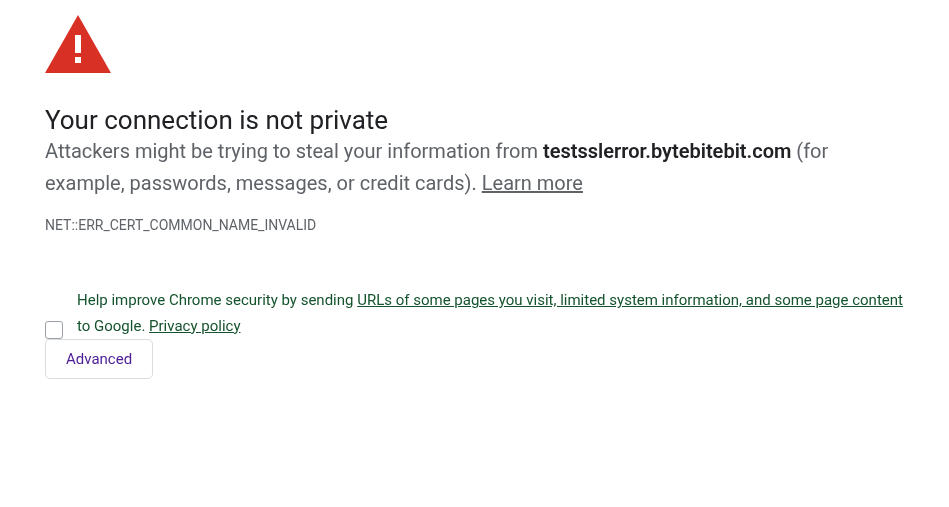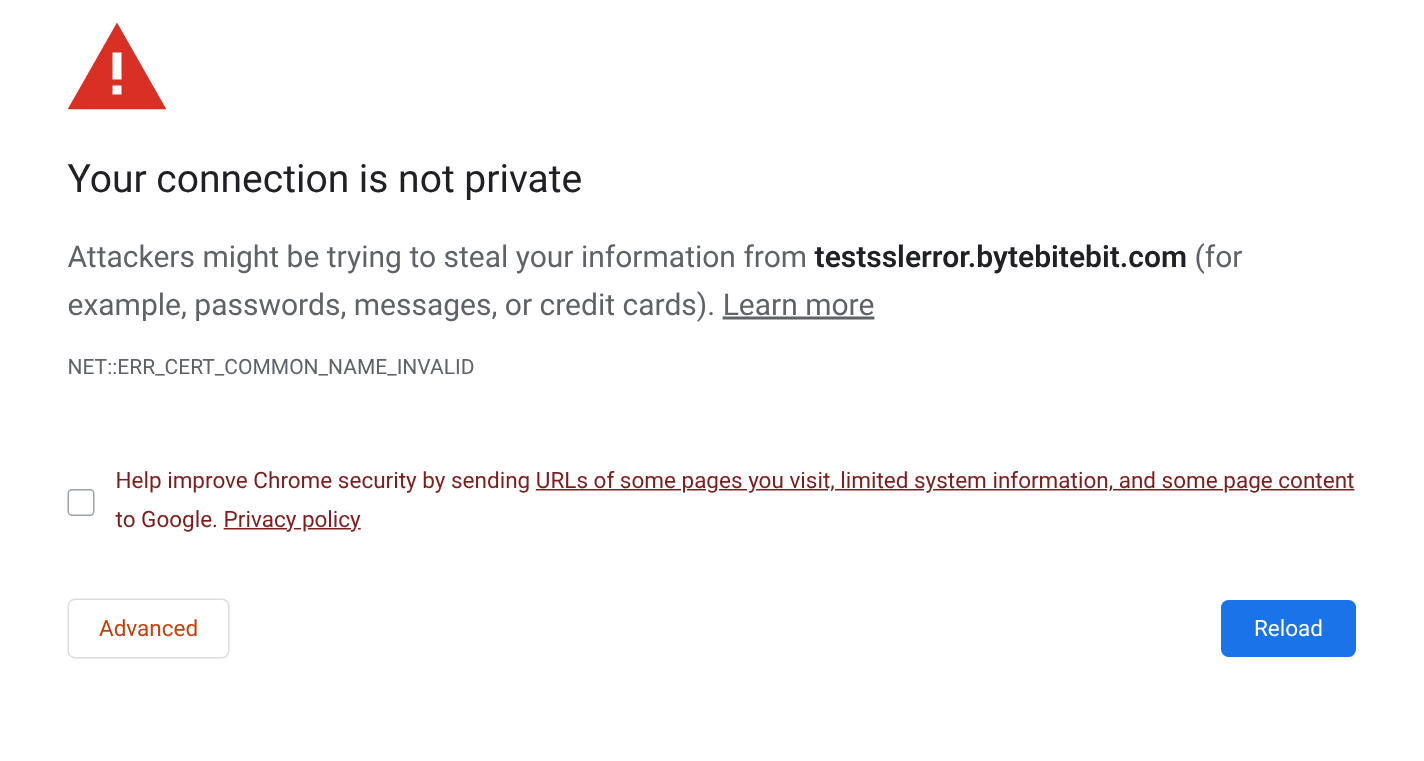--- a/index.html
+++ b/index.html
@@ -16,21 +16,20 @@
       padding: 15px 45px 20px 45px;
       position: relative;
     }
     .warning-icon {
       margin-bottom: 28px;
     }
     .title {
       font-size: 26px;
       font-weight: 400;
       color: #202124;
-      margin-bottom: 20px;
     }
     .description {
       font-size: 20px;
       line-height: 1.6;
       color: #5f6368;
       margin-bottom: 18px;
     }
     .description strong {
       color: #202124;
       font-weight: 600;
@@ -40,26 +39,25 @@
       text-decoration: underline;
       cursor: pointer;
     }
     .error-code {
       font-size: 14px;
       color: #5f6368;
       margin-bottom: 55px;
     }
     .checkbox-row {
       display: flex;
-      align-items: center;
+      align-items: flex-end;
       gap: 14px;
       font-size: 15px;
-      color: #7f1d1d;
+      color: #14532d;
       line-height: 1.7;
-      margin-bottom: 40px;
     }
     .checkbox {
       width: 18px;
       height: 18px;
       border: 1.5px solid #9aa0a6;
       border-radius: 3px;
       background: #fff;
       flex-shrink: 0;
       margin-top: 3px;
       cursor: pointer;
@@ -75,21 +73,21 @@
     }
     .btn {
       font-size: 15px;
       padding: 10px 20px;
       border-radius: 5px;
       cursor: pointer;
       font-family: inherit;
     }
     .btn-advanced {
       background: #fff;
-      color: #c2410c;
+      color: #4c1d95;
       border: 1px solid #dadce0;
     }
     .btn-reload {
       background: #1a73e8;
       color: #fff;
       border: none;
       padding: 10px 22px;
     }
   </style>
 </head>
@@ -113,14 +111,13 @@
 
 <div class="checkbox-row">
   <div class="checkbox"></div>
   <div class="checkbox-text">
     <span>Help improve Chrome security by sending </span><span class="underline">URLs of some pages you visit, limited system information, and some page content</span><span> to Google. </span><span class="underline">Privacy policy</span>
   </div>
 </div>
 
 <div class="button-row">
   <button class="btn btn-advanced">Advanced</button>
-  <button class="btn btn-reload">Reload</button>
 </div>
 
 </body></html>

